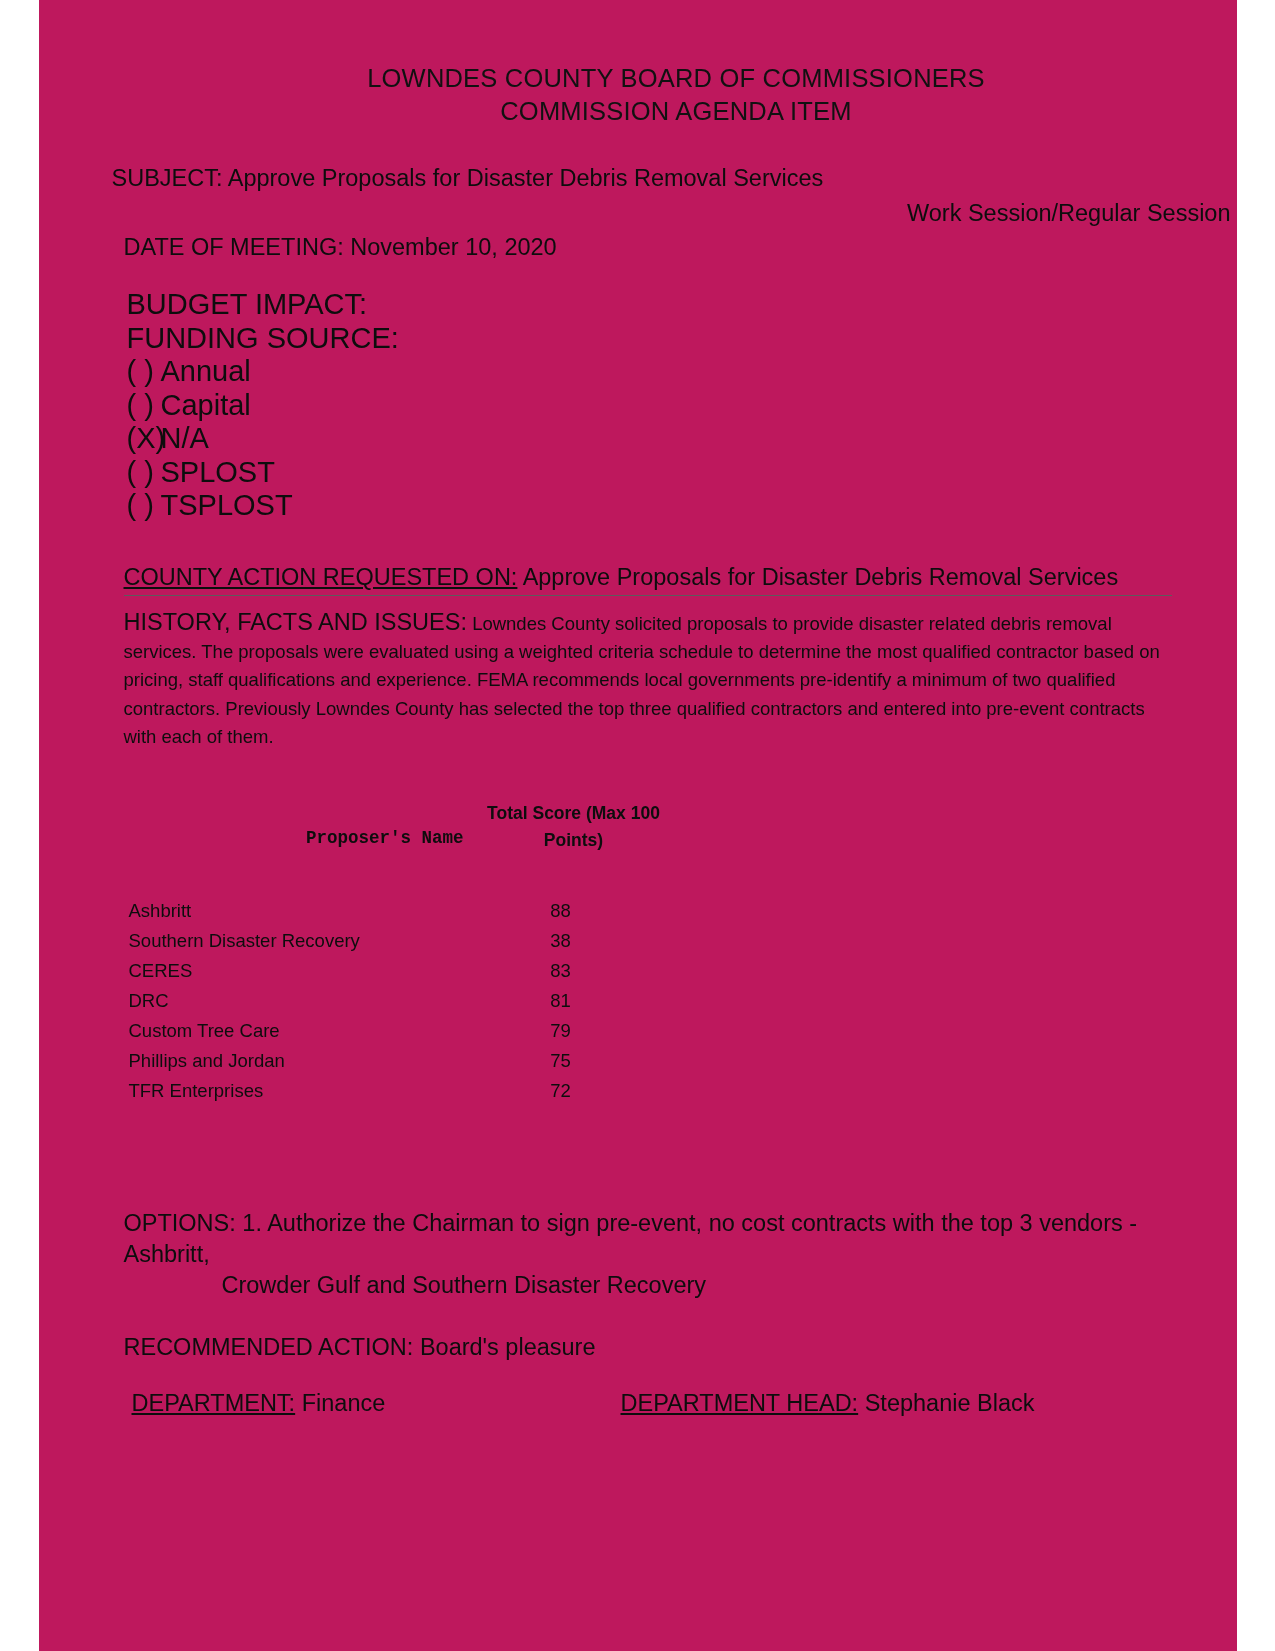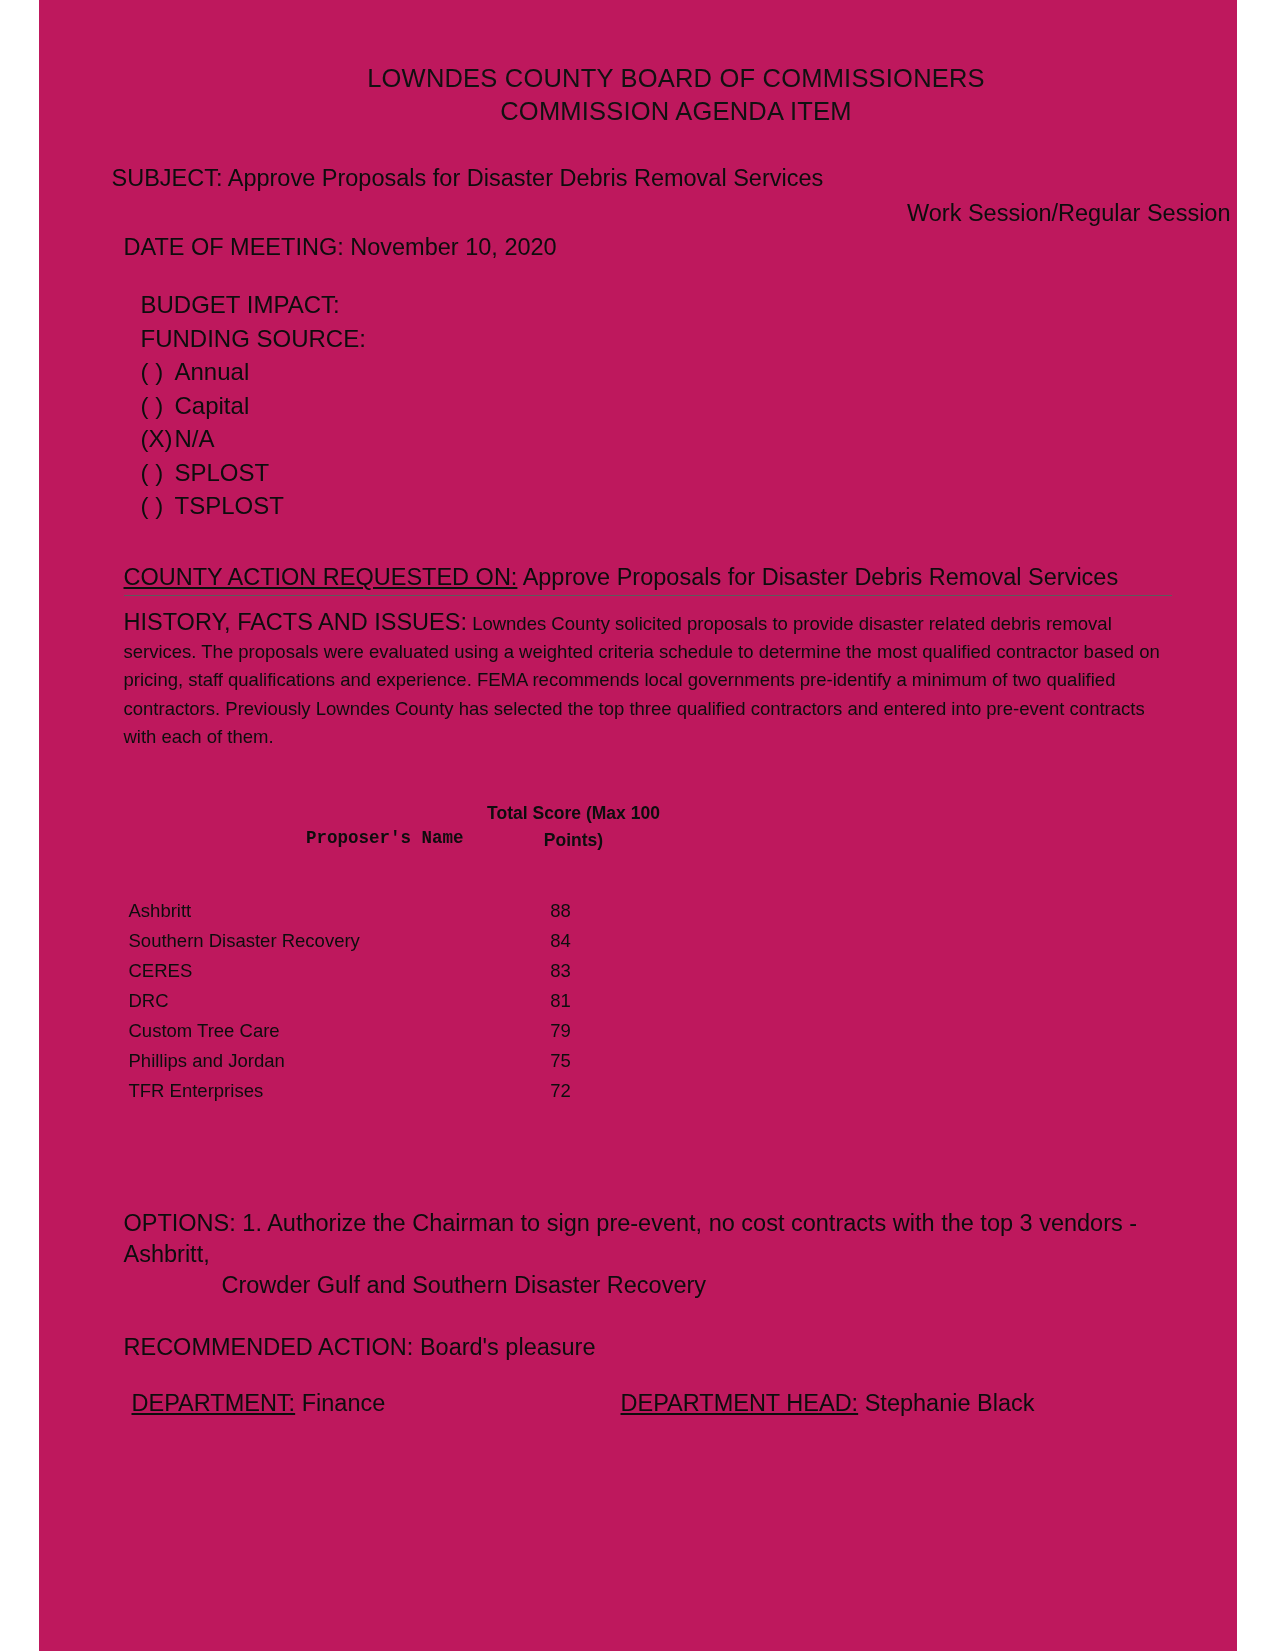--- a/index.html
+++ b/index.html
@@ -53,22 +53,22 @@
     position: absolute;
     top: 232px;
     left: 85px;
     font-size: 23.5px;
     line-height: 30px;
     white-space: nowrap;
   }
   .budget-block {
     position: absolute;
     top: 288px;
-    left: 102px;
-    font-size: 24px;
+    left: 88px;
+    font-size: 29px;
     line-height: 33.5px;
   }
   .budget-block .bl {
     white-space: nowrap;
   }
   .fund-opt {
     white-space: nowrap;
   }
   .fund-mark {
     display: inline-block;
@@ -254,21 +254,21 @@
         </th>
       </tr>
     </thead>
     <tbody>
       <tr>
         <td class="v-name">Ashbritt</td>
         <td class="v-score">88</td>
       </tr>
       <tr>
         <td class="v-name">Southern Disaster Recovery</td>
-        <td class="v-score">84</td>
+        <td class="v-score">38</td>
       </tr>
       <tr>
         <td class="v-name">CERES</td>
         <td class="v-score">83</td>
       </tr>
       <tr>
         <td class="v-name">DRC</td>
         <td class="v-score">81</td>
       </tr>
       <tr>

